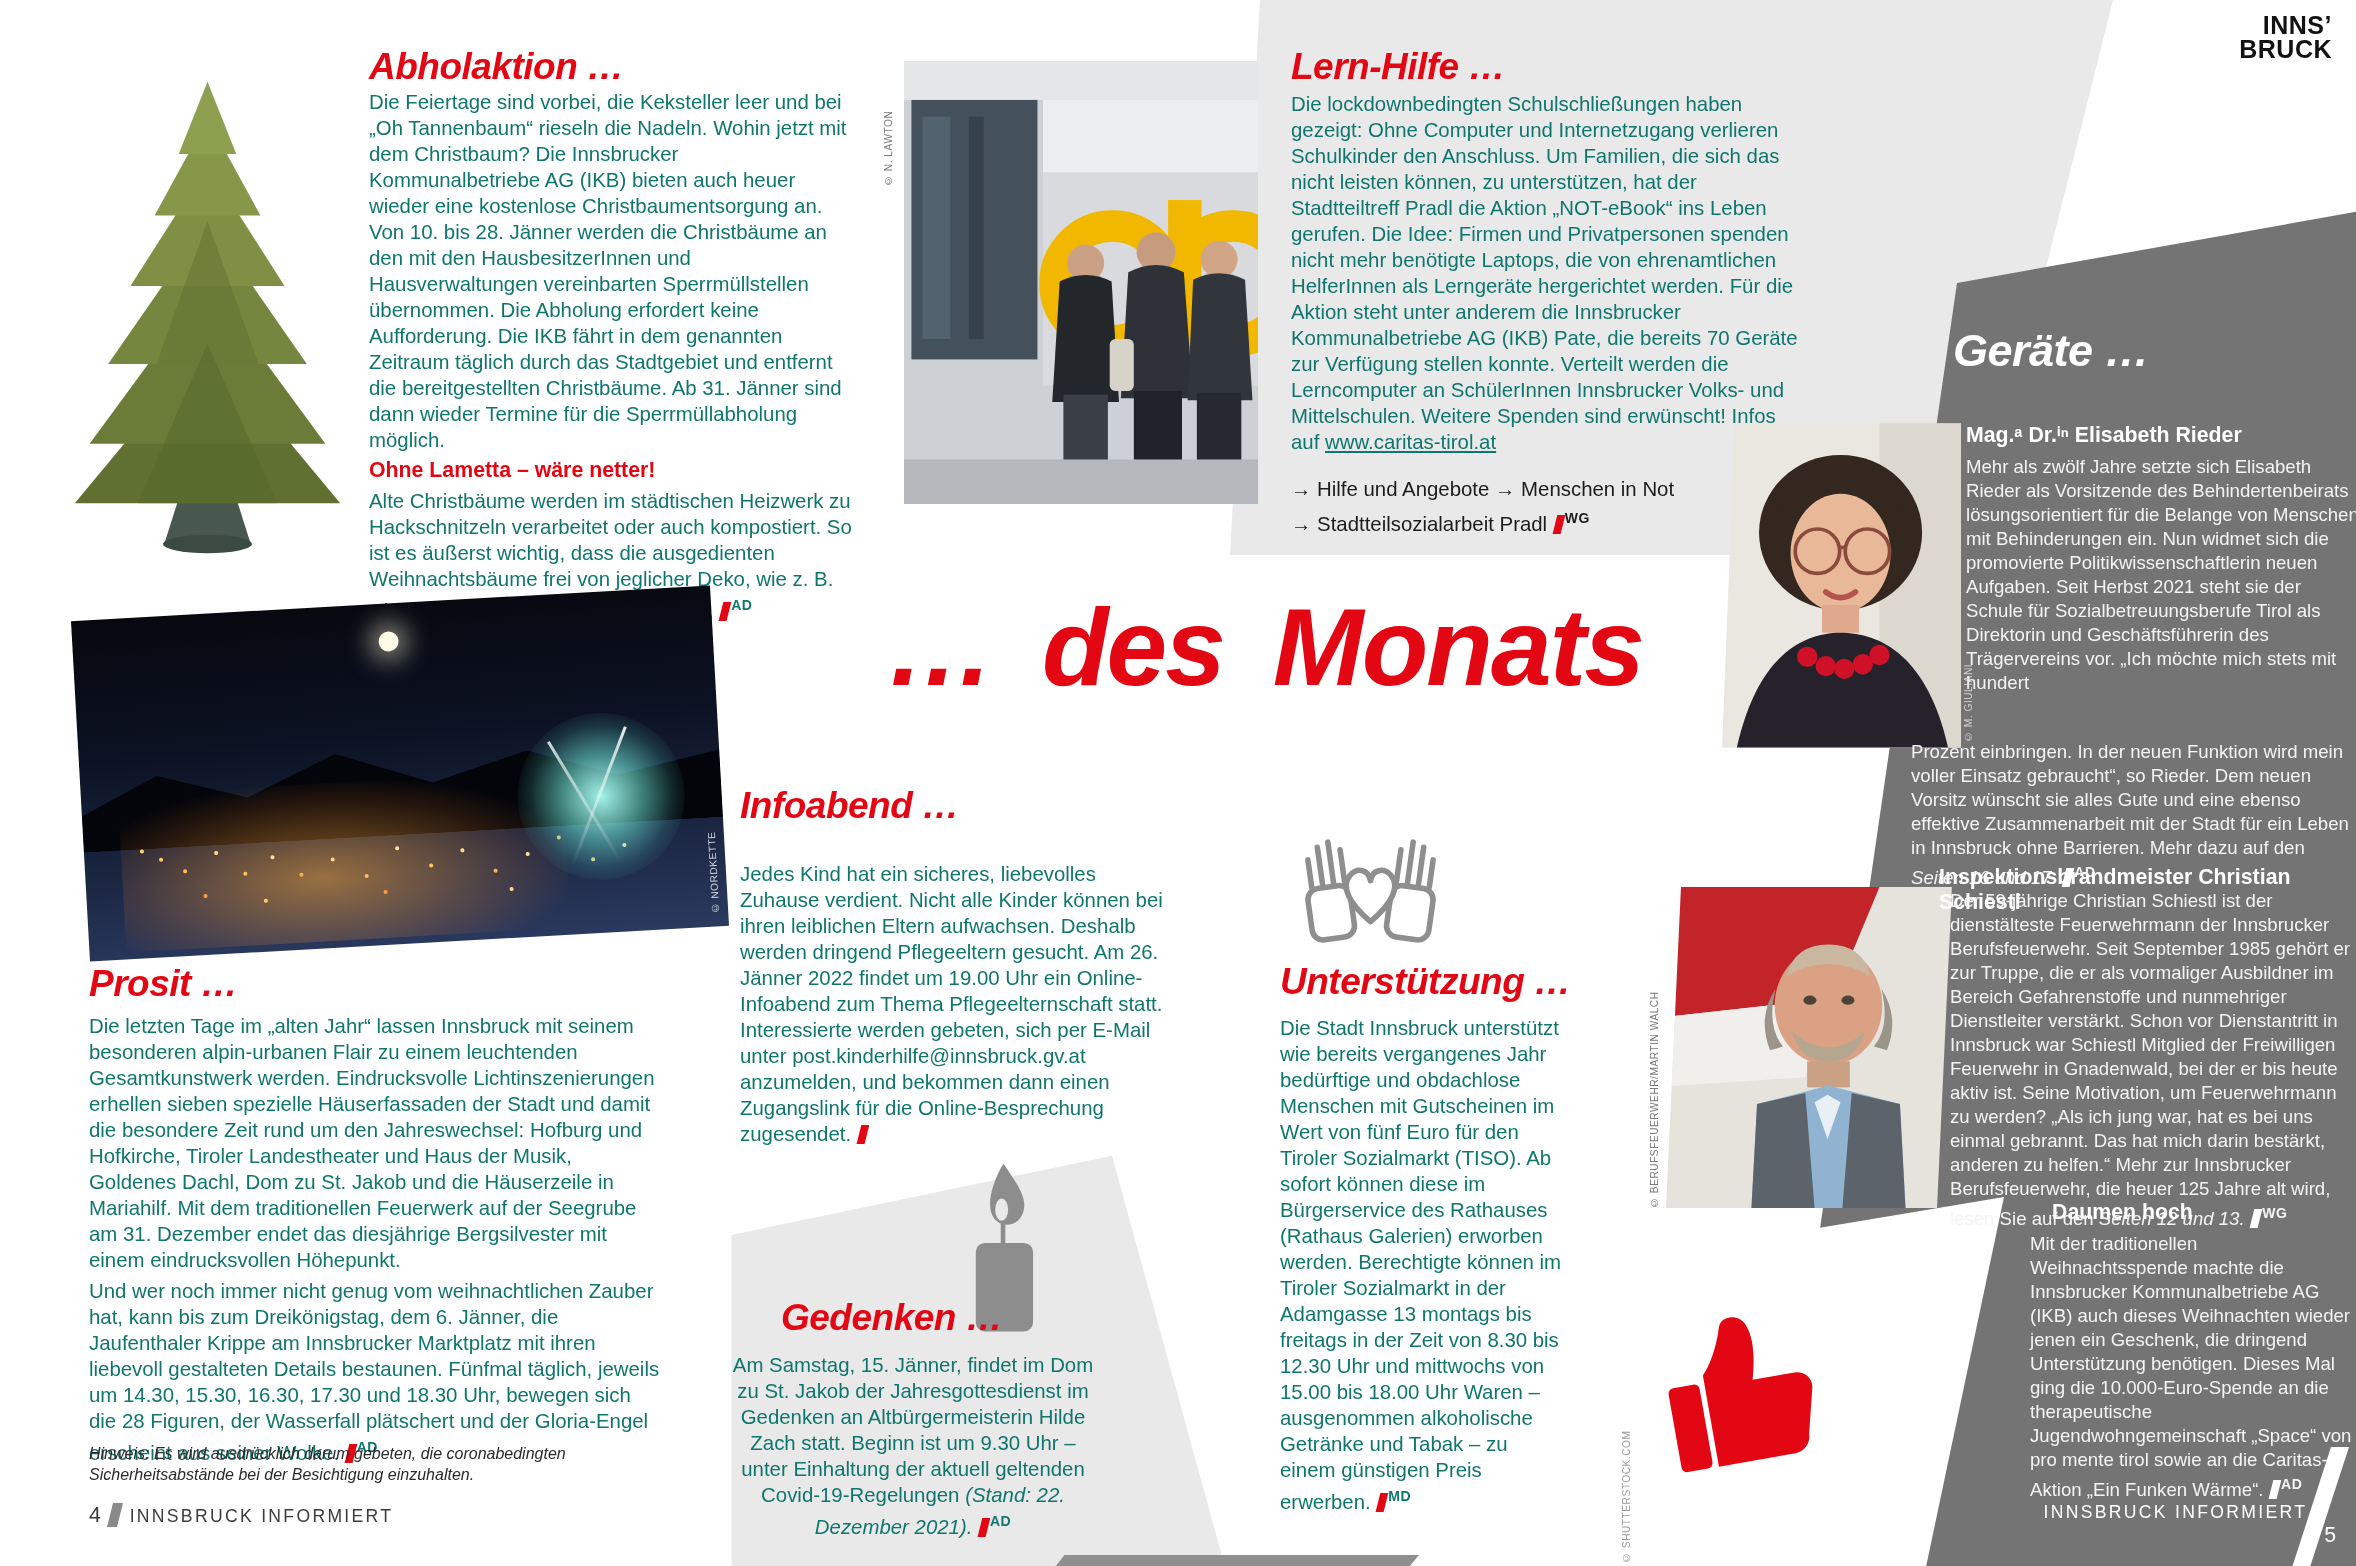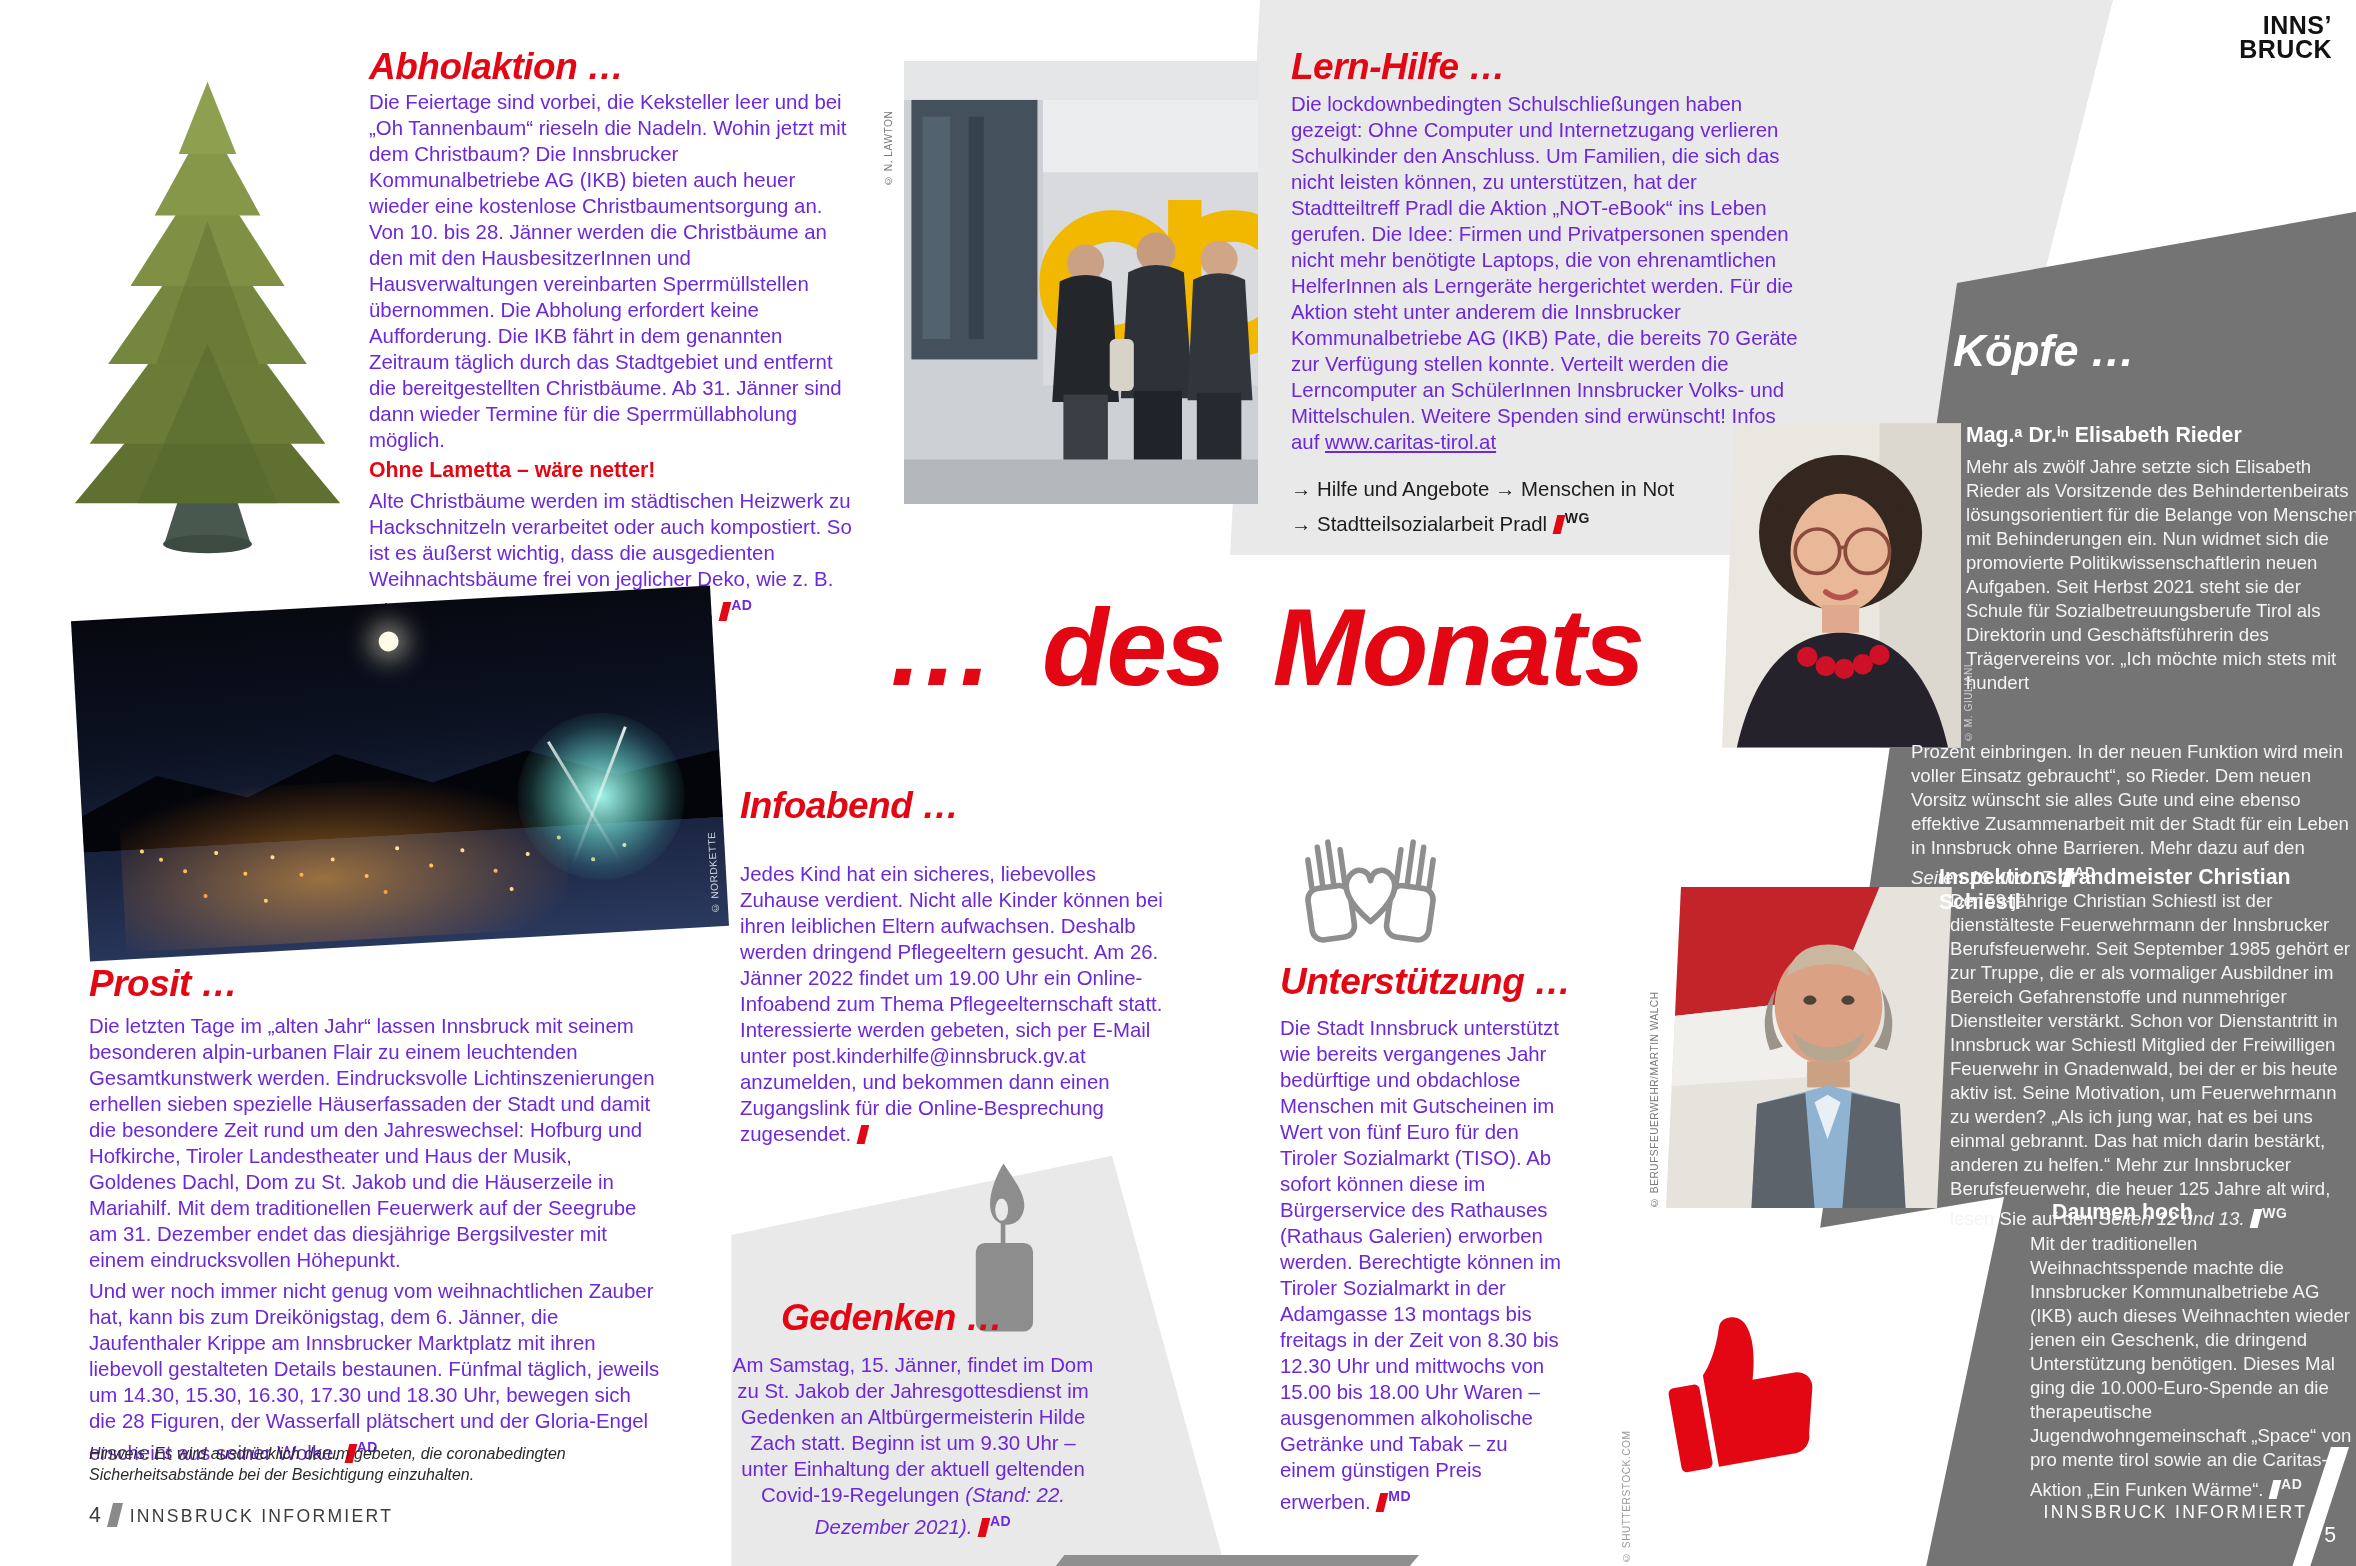--- a/index.html
+++ b/index.html
@@ -1,21 +1,21 @@
 <!DOCTYPE html>
 <html style="font-size:15px"><head>
 <meta charset="utf-8">
 <style>
   html,body{margin:0;padding:0;background:#fff;}
   #spread{position:relative;width:2356px;height:1567px;background:#fff;overflow:hidden;
           font-family:"Liberation Sans",sans-serif;color:#1c1c1c;}
   .abs{position:absolute;}
   .h1r{font-style:italic;font-weight:800;font-size:37px;color:#e30613;letter-spacing:-0.5px;}
   .h1w{font-style:italic;font-weight:800;font-size:45px;color:#fff;letter-spacing:-0.5px;}
-  .body{font-size:20.4px;line-height:26px;color:#6d28d9;}
+  .body{font-size:20.4px;line-height:26px;color:#0f766e;}
   .kbody{font-size:18.6px;line-height:24px;color:#f4f4f4;}
   .kname{font-size:21.3px;line-height:25px;font-weight:700;color:#fff;}
   .subhead{font-size:21.3px;font-weight:700;color:#e30613;}
   .sl{display:inline-block;width:8.3px;height:18.6px;transform:skewX(-14deg);
       margin:0 1.9px 0 7.4px;vertical-align:-2.8px;}
   .sl-red{background:#e30613;} .sl-white{background:#fff;}
   sup.ini{font-size:14px;font-weight:700;letter-spacing:0.5px;}
   .vcred{writing-mode:vertical-rl;transform:rotate(180deg);font-size:10.2px;letter-spacing:0.5px;color:#7a7a7a;}
   .panel{position:absolute;}
   .it{font-style:italic;}
@@ -182,21 +182,21 @@
       <ellipse cx="44" cy="52" rx="7" ry="12" fill="#e9e9e9"></ellipse>
       <rect x="43" y="66" width="5" height="24" fill="#8d8d8d"></rect>
       <rect x="16" y="88" width="62" height="96" rx="10" fill="#8d8d8d"></rect>
     </svg>
   </div>
   <div class="abs h1r" style="left:781px;top:1297px;">Gedenken …</div>
   <div class="abs body" style="left:731px;top:1352px;width:364px;text-align:center;">
     <span>Am Samstag, 15. Jänner, findet im Dom zu St. Jakob der Jahresgottesdienst im Gedenken an Altbürgermeisterin Hilde Zach statt. Beginn ist um 9.30 Uhr – unter Einhaltung der aktuell geltenden Covid-19-Regelungen </span><span class="it">(Stand: 22. Dezember 2021).</span><span class="sl sl-red"></span><sup class="ini">AD</sup>
   </div>
 
-  <div class="abs h1w" style="left:1953px;top:325px;">Köpfe …</div>
+  <div class="abs h1w" style="left:1953px;top:325px;">Geräte …</div>
 
   <div class="abs" style="left:1722px;top:423px;width:239px;height:325px;overflow:hidden;clip-path:polygon(13px 0,239px 0,239px 325px,0 325px);">
     <svg width="239" height="325" viewBox="0 0 258 350">
       <rect width="258" height="350" fill="#eae7e1"></rect>
       <rect x="170" y="0" width="88" height="350" fill="#dcd8d0"></rect>
       <ellipse cx="128" cy="118" rx="88" ry="84" fill="#33271f"></ellipse>
       <ellipse cx="128" cy="140" rx="54" ry="64" fill="#e9b899"></ellipse>
       <path d="M60 96 q68 -46 136 0 l0 -28 q-68 -40 -136 0 Z" fill="#33271f"></path>
       <circle cx="103" cy="138" r="24" fill="none" stroke="#8a4a3c" stroke-width="4"></circle>
       <circle cx="157" cy="138" r="24" fill="none" stroke="#8a4a3c" stroke-width="4"></circle>

